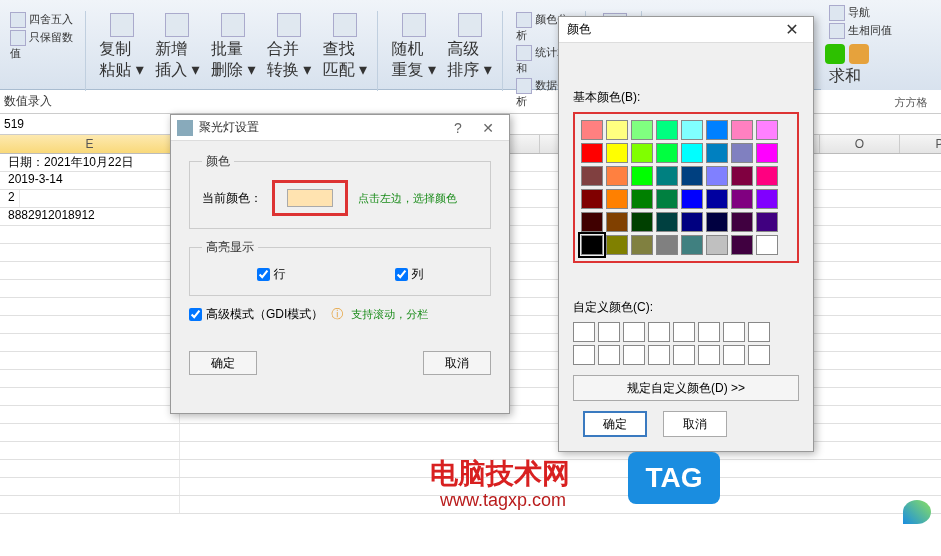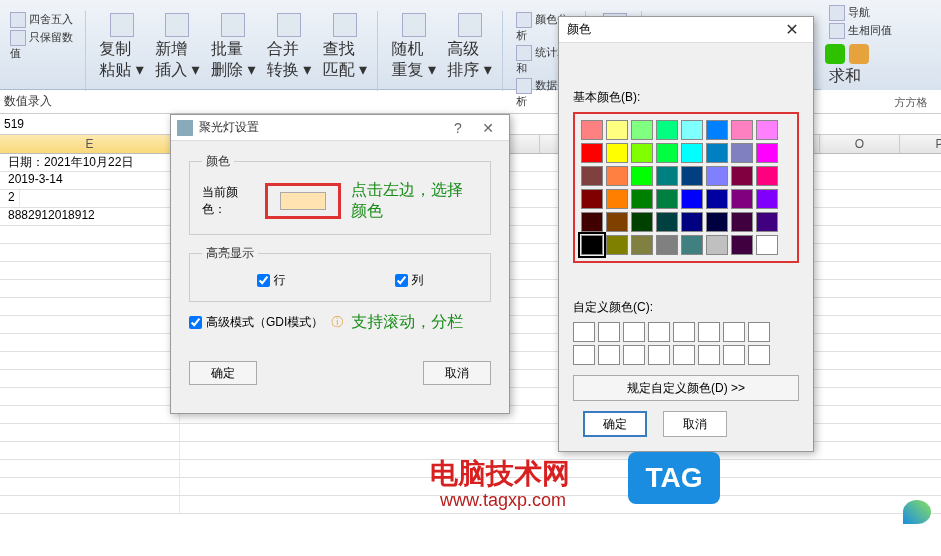--- a/index.html
+++ b/index.html
@@ -34,21 +34,21 @@
 .dlg1 .titlebar { height: 26px; background: #fff; display: flex; align-items: center; padding: 0 6px; border-bottom: 1px solid #ddd; }
 .dlg1 .titlebar .icon { width: 16px; height: 16px; background: #8ab; margin-right: 6px; }
 .dlg1 .titlebar .title { flex: 1; font-size: 12px; color: #333; }
 .dlg1 .titlebar .q, .dlg1 .titlebar .x { width: 30px; text-align: center; font-size: 14px; color: #666; cursor: pointer; }
 .dlg1 .body { padding: 12px 18px; }
 .dlg1 fieldset { border: 1px solid #ccc; padding: 10px 12px 12px; margin-bottom: 10px; }
 .dlg1 legend { font-size: 12px; color: #333; padding: 0 4px; }
 .dlg1 .color-row { display: flex; align-items: center; gap: 10px; }
 .dlg1 .swatch-box { border: 3px solid #d33; padding: 6px 12px; }
 .dlg1 .swatch { width: 46px; height: 18px; background: #ffe3b0; border: 1px solid #aaa; display: block; }
-.dlg1 .hint { color: #1a8c1a; font-size: 16px; }
+.dlg1 .hint { color: #1a8c1a; font-size: 11px; }
 .dlg1 .chk { display: inline-flex; align-items: center; gap: 4px; font-size: 12px; }
 .dlg1 .chk input { width: 13px; height: 13px; }
 .dlg1 .adv-row { display: flex; align-items: center; gap: 8px; font-size: 12px; margin: 10px 0 6px; }
 .dlg1 .slider-row { display: flex; align-items: center; gap: 8px; font-size: 12px; }
 .dlg1 .slider { flex: 1; height: 4px; background: #ccc; position: relative; }
 .dlg1 .slider .thumb { position: absolute; left: 20%; top: -6px; width: 10px; height: 16px; background: #2a7ad6; border-radius: 2px; }
 .dlg1 .btns { display: flex; justify-content: space-between; padding: 10px 18px; }
 .dlg1 .btn { width: 68px; height: 24px; background: #f5f5f5; border: 1px solid #aaa; font-size: 12px; cursor: pointer; }
 
 

